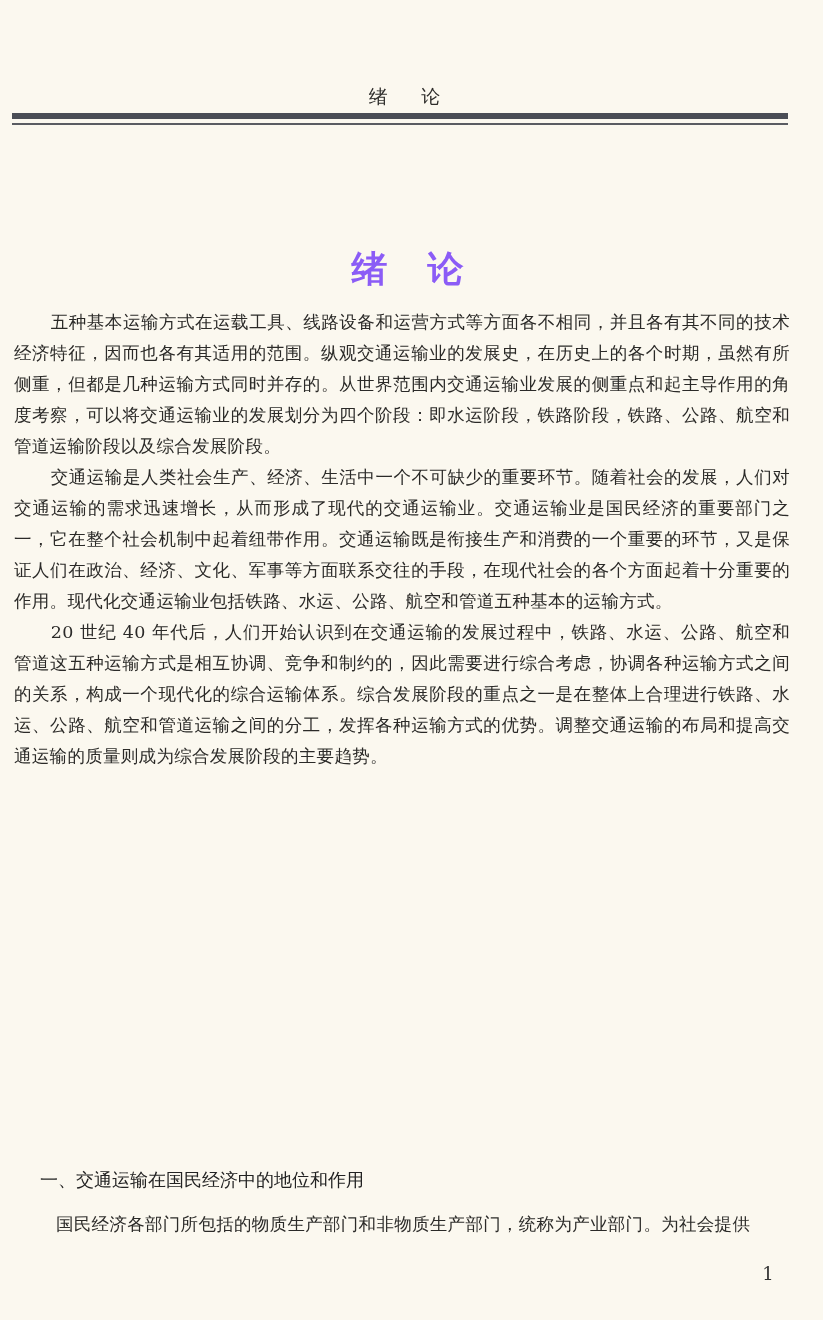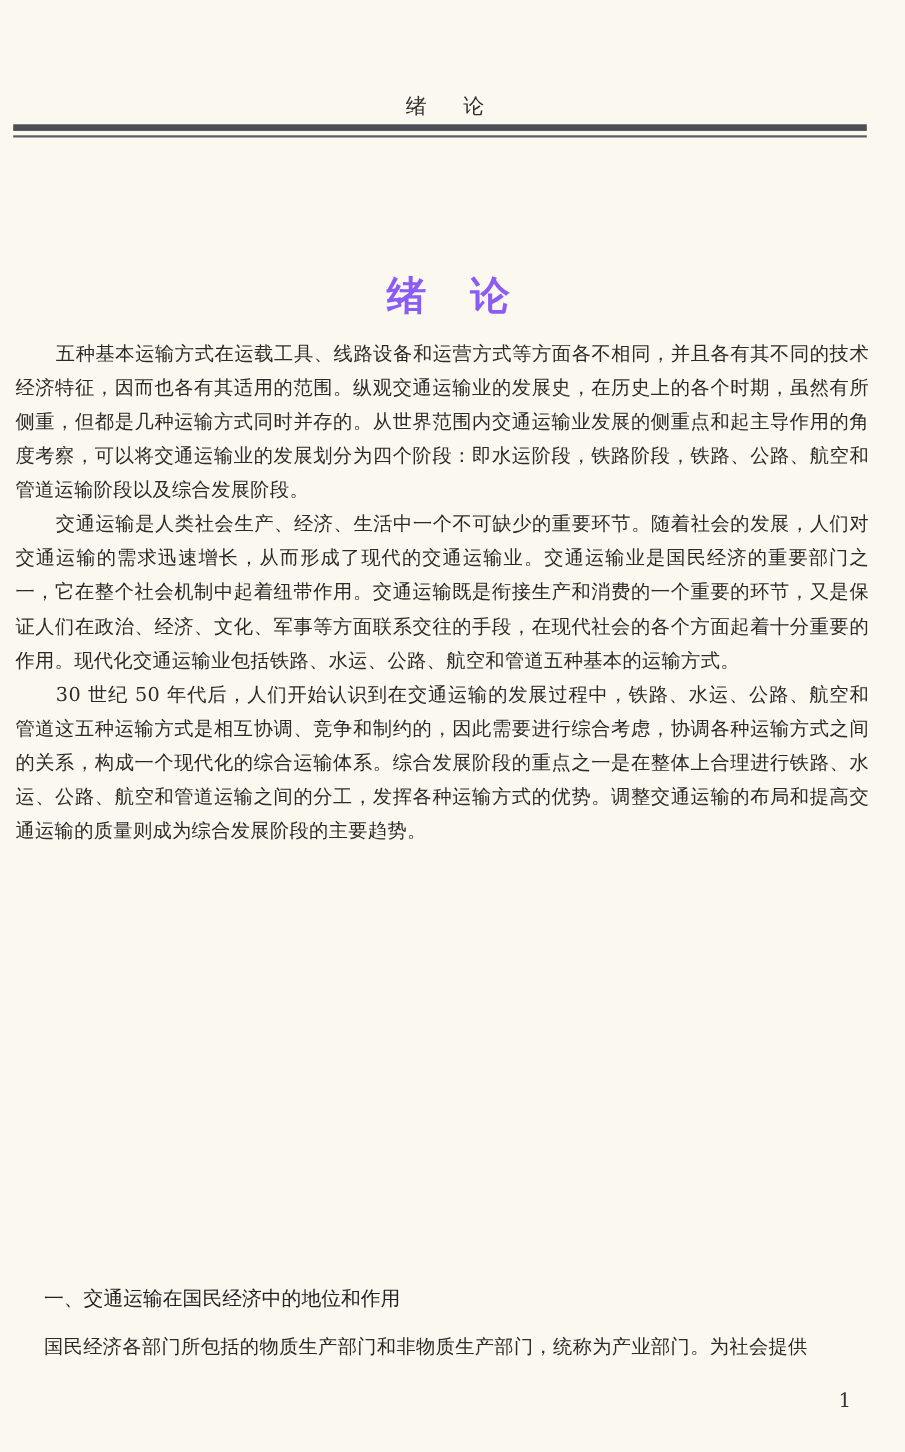--- a/index.html
+++ b/index.html
@@ -72,21 +72,21 @@
       position: absolute;
       top: 1168px;
       left: 40px;
       font-size: 18px;
       font-family: "DejaVu Sans", "Liberation Sans", sans-serif;
       color: #222;
     }
     .last-line {
       position: absolute;
       top: 1212px;
-      left: 40px;
+      left: 56px;
       width: 760px;
       font-size: 17.5px;
       letter-spacing: 0.3px;
     }
     .page-number {
       position: absolute;
       top: 1263px;
       left: 478px;
       width: 340px;
       text-align: center;
@@ -100,20 +100,20 @@
 
 <div class="running-head">绪 论</div>
 <div class="rule-thick"></div>
 <div class="rule-thin"></div>
 
 <h1 class="chapter-title" style="margin:0;">绪论</h1>
 
 <div class="body-text">
   <p class="para">五种基本运输方式在运载工具、线路设备和运营方式等方面各不相同，并且各有其不同的技术经济特征，因而也各有其适用的范围。纵观交通运输业的发展史，在历史上的各个时期，虽然有所侧重，但都是几种运输方式同时并存的。从世界范围内交通运输业发展的侧重点和起主导作用的角度考察，可以将交通运输业的发展划分为四个阶段：即水运阶段，铁路阶段，铁路、公路、航空和管道运输阶段以及综合发展阶段。</p>
   <p class="para">交通运输是人类社会生产、经济、生活中一个不可缺少的重要环节。随着社会的发展，人们对交通运输的需求迅速增长，从而形成了现代的交通运输业。交通运输业是国民经济的重要部门之一，它在整个社会机制中起着纽带作用。交通运输既是衔接生产和消费的一个重要的环节，又是保证人们在政治、经济、文化、军事等方面联系交往的手段，在现代社会的各个方面起着十分重要的作用。现代化交通运输业包括铁路、水运、公路、航空和管道五种基本的运输方式。</p>
-  <p class="para">30 世纪 50 年代后，人们开始认识到在交通运输的发展过程中，铁路、水运、公路、航空和管道这五种运输方式是相互协调、竞争和制约的，因此需要进行综合考虑，协调各种运输方式之间的关系，构成一个现代化的综合运输体系。综合发展阶段的重点之一是在整体上合理进行铁路、水运、公路、航空和管道运输之间的分工，发挥各种运输方式的优势。调整交通运输的布局和提高交通运输的质量则成为综合发展阶段的主要趋势。</p>
+  <p class="para">20 世纪 40 年代后，人们开始认识到在交通运输的发展过程中，铁路、水运、公路、航空和管道这五种运输方式是相互协调、竞争和制约的，因此需要进行综合考虑，协调各种运输方式之间的关系，构成一个现代化的综合运输体系。综合发展阶段的重点之一是在整体上合理进行铁路、水运、公路、航空和管道运输之间的分工，发挥各种运输方式的优势。调整交通运输的布局和提高交通运输的质量则成为综合发展阶段的主要趋势。</p>
 </div>
 
 <h2 class="section-heading" style="margin:0;font-weight:normal;text-align:right;">一、交通运输在国民经济中的地位和作用</h2>
 
 <p class="last-line" style="margin:0;">国民经济各部门所包括的物质生产部门和非物质生产部门，统称为产业部门。为社会提供</p>
 
 <div class="page-number"><span>1</span></div>
 
 </body></html>

